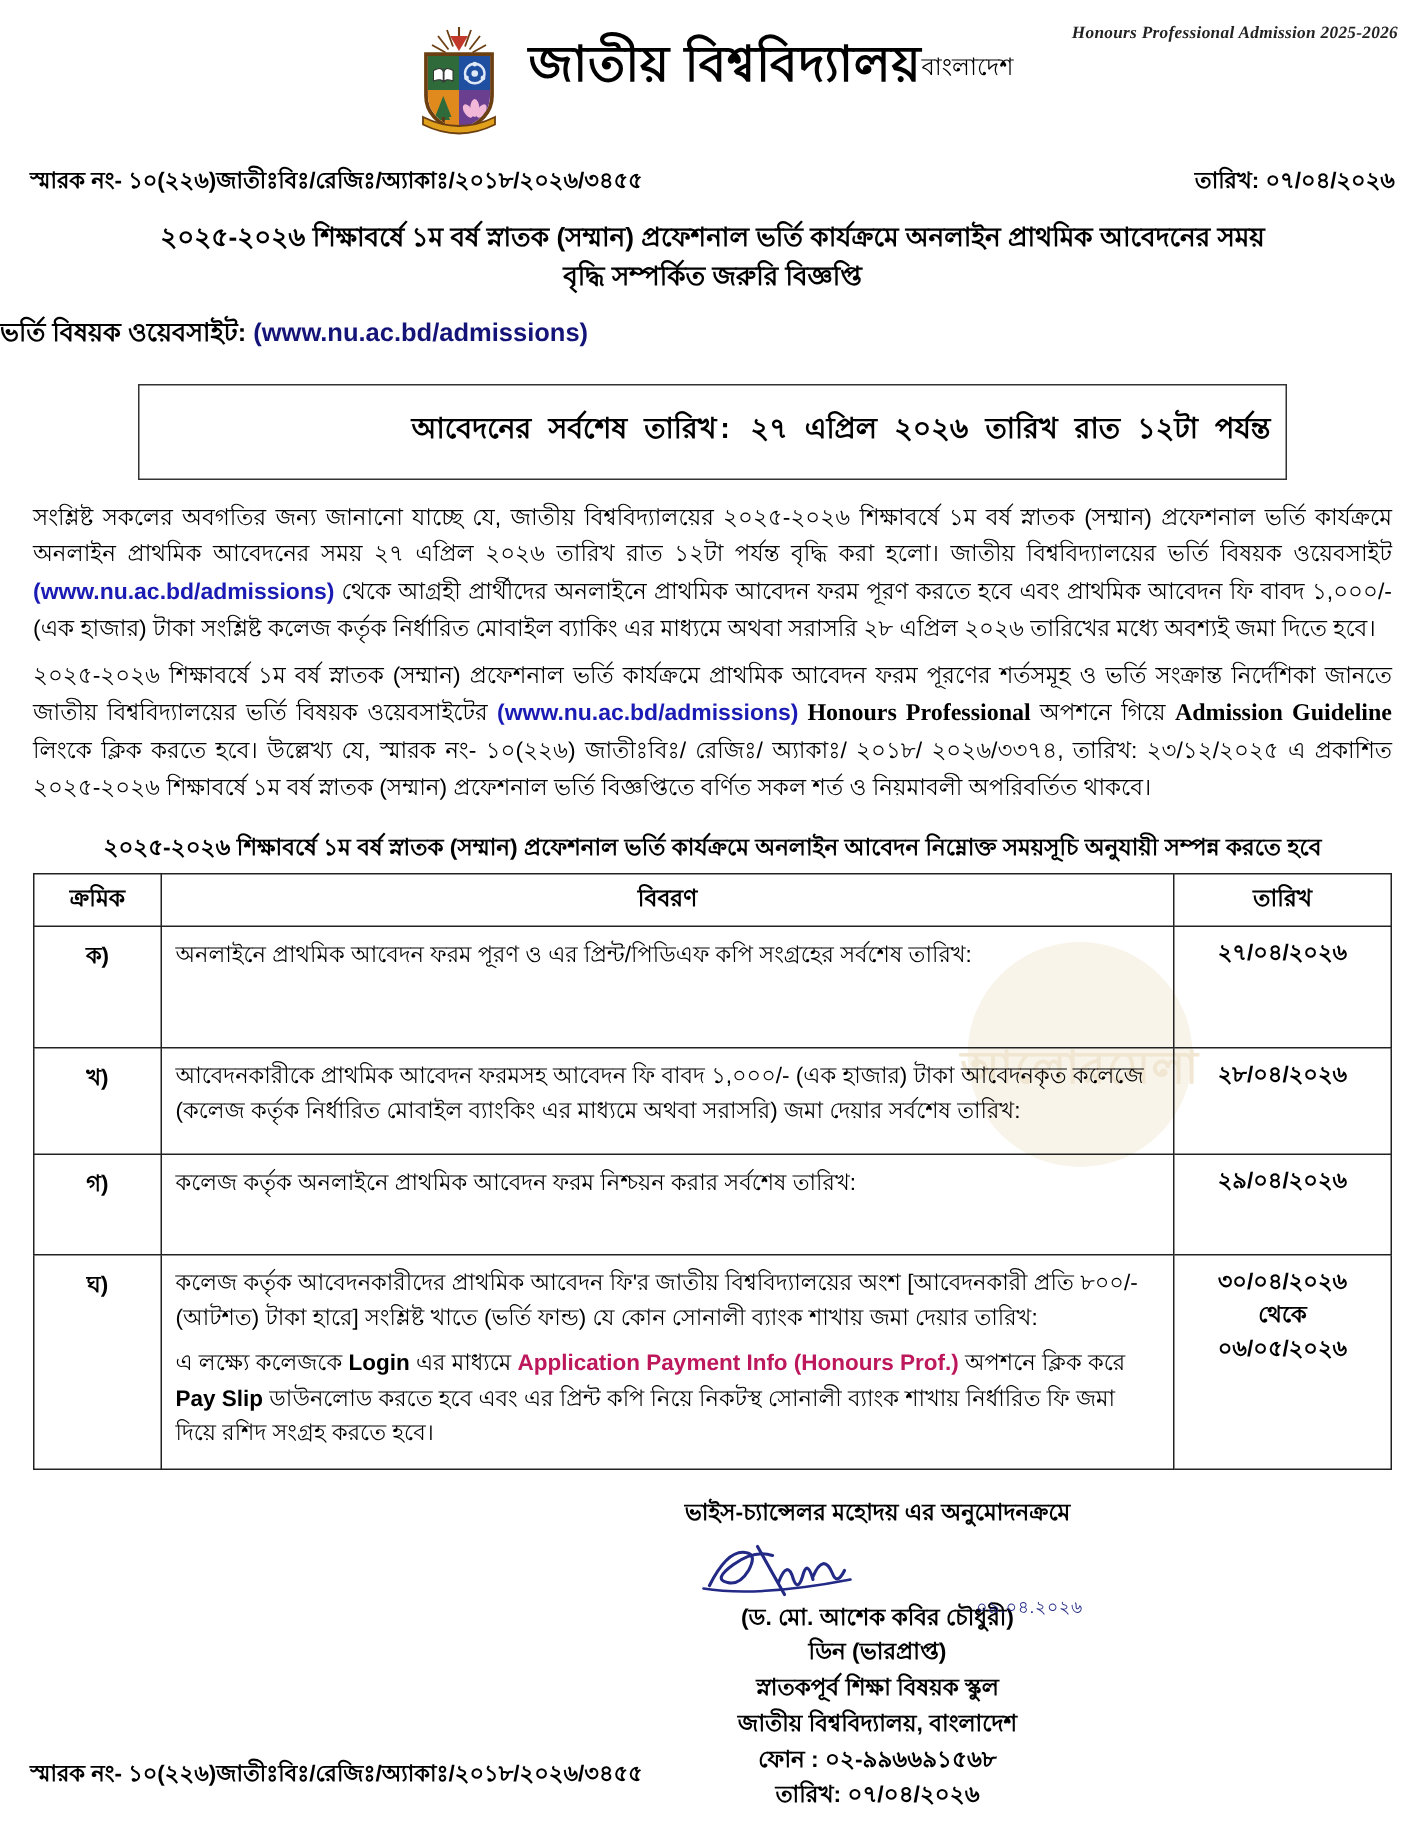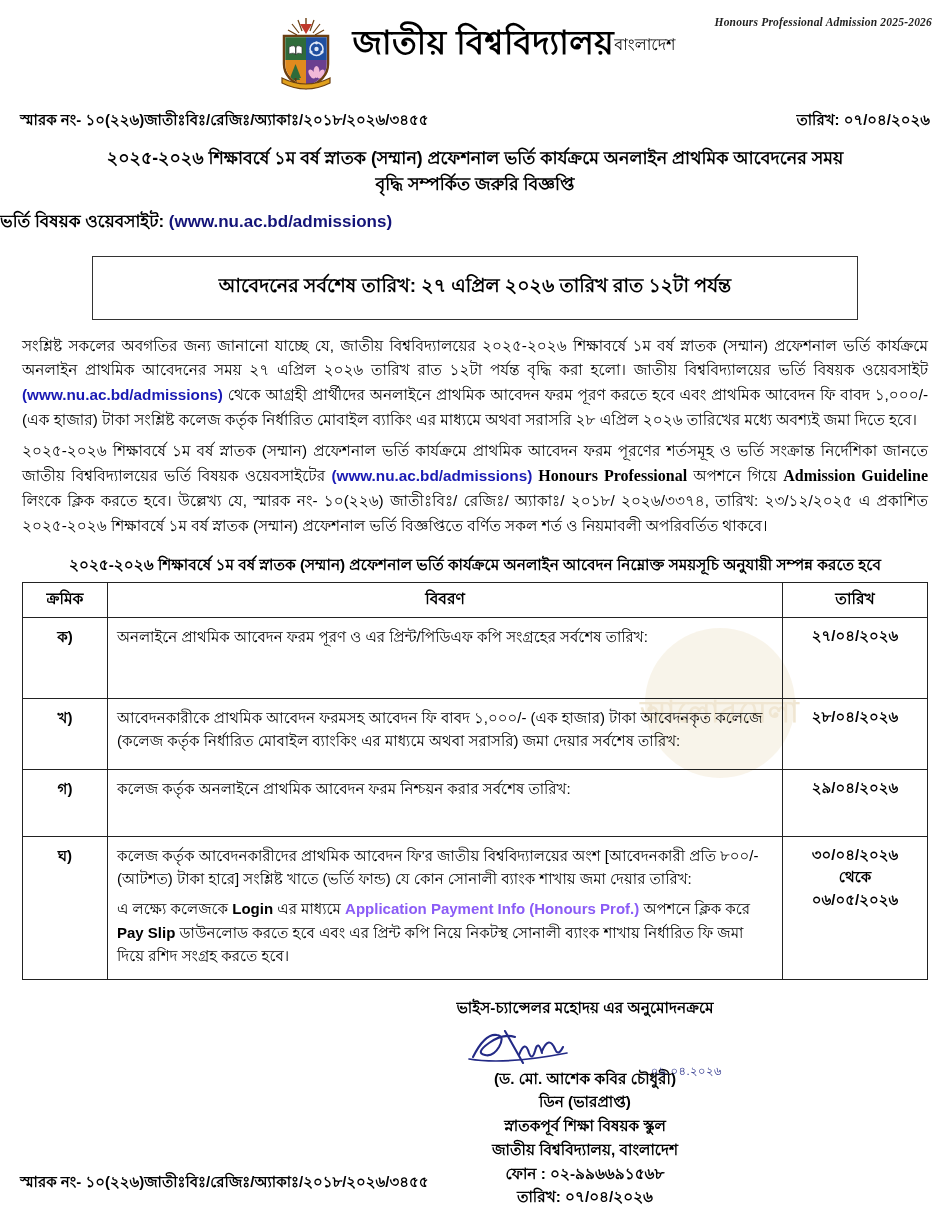--- a/index.html
+++ b/index.html
@@ -56,21 +56,21 @@
   .title{margin:12px 42px 0 42px;text-align:center;font-weight:700;font-size:17.5px;
     line-height:1.5;font-family:"Liberation Sans","DejaVu Sans",sans-serif;}
   .subtitle{margin:10px auto 0 auto;text-align:left;font-weight:700;font-size:17px;
     font-family:"Liberation Sans","DejaVu Sans",sans-serif;}
   .subtitle .url{color:#141478;}
 
   
   .deadline-box{margin:20px auto 0 auto;width:766px;border:1.5px solid #333;
     text-align:center;padding:14px 10px 16px 10px;box-sizing:border-box;}
   .deadline-box .dl-text{font-size:19px;font-weight:700;
-    font-family:Liberation Sans, sans-serif;}
+    font-family:Liberation Mono, monospace;text-align:right;}
 
   
   .para{margin:14px 22px 0 22px;font-size:15.3px;line-height:1.62;
     text-align:justify;font-family:"Liberation Sans","DejaVu Sans",sans-serif;
     font-weight:500;}
   .para.p2{margin-top:6px;}
   .para .url{color:#1a1ab4;font-weight:700;}
   .para .en{font-family:"Liberation Serif","DejaVu Serif",serif;font-weight:700;font-size:16px;}
 
   
@@ -83,21 +83,21 @@
     font-size:15px;vertical-align:top;background:transparent;}
   table.sched th{text-align:center;font-weight:700;font-size:15.5px;padding:4px 6px;}
   td.c-sl{width:66px;text-align:center;font-weight:700;}
   td.c-desc{line-height:1.55;}
   td.c-date{width:126px;text-align:center;font-weight:700;line-height:1.5;}
   th.c-sl{width:66px;}th.c-date{width:126px;}
   .row-a td{height:66px;}
   .row-b td{height:56px;}
   .row-c td{height:52px;}
   .row-d td{height:128px;}
-  .lnk{color:#8b5cf6;font-weight:700;
+  .lnk{color:#be185d;font-weight:700;
     font-family:"Liberation Sans","DejaVu Sans",sans-serif;}
   .en-b{font-family:"Liberation Sans","DejaVu Sans",sans-serif;font-weight:700;}
   .cell-p2{display:block;margin-top:7px;}
 
   
   .approval{margin:16px 0 0 0;text-align:center;font-size:15.3px;font-weight:700;
     font-family:"Liberation Sans","DejaVu Sans",sans-serif;
     padding-left:220px;}
   .sigwrap{position:relative;text-align:center;padding-left:90px;margin-top:2px;}
   .sig-svg{display:block;margin:0 auto;}

